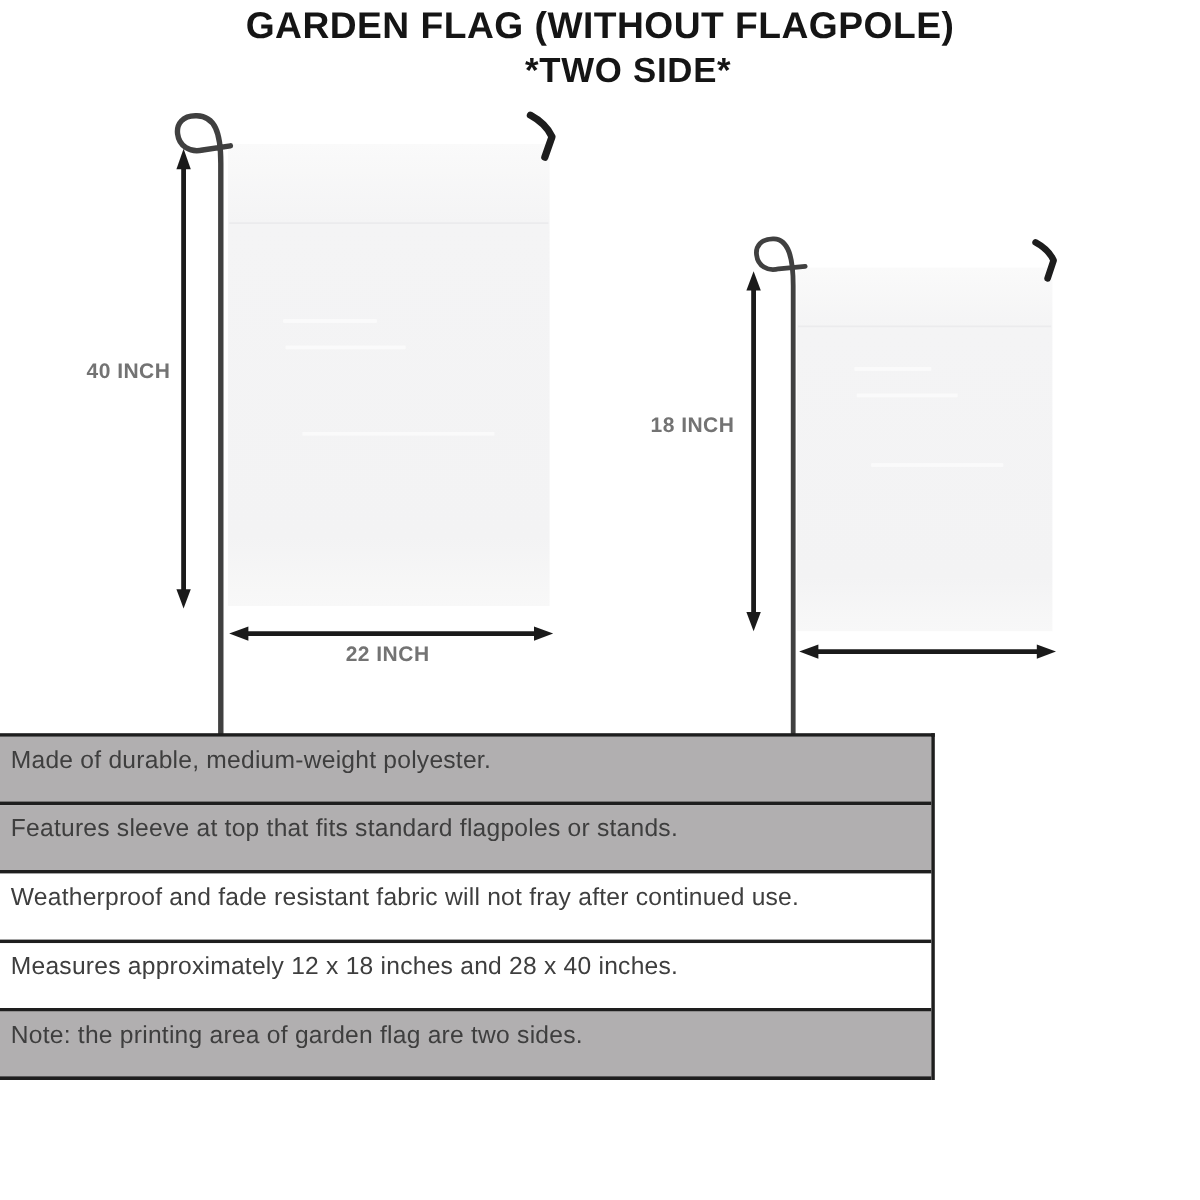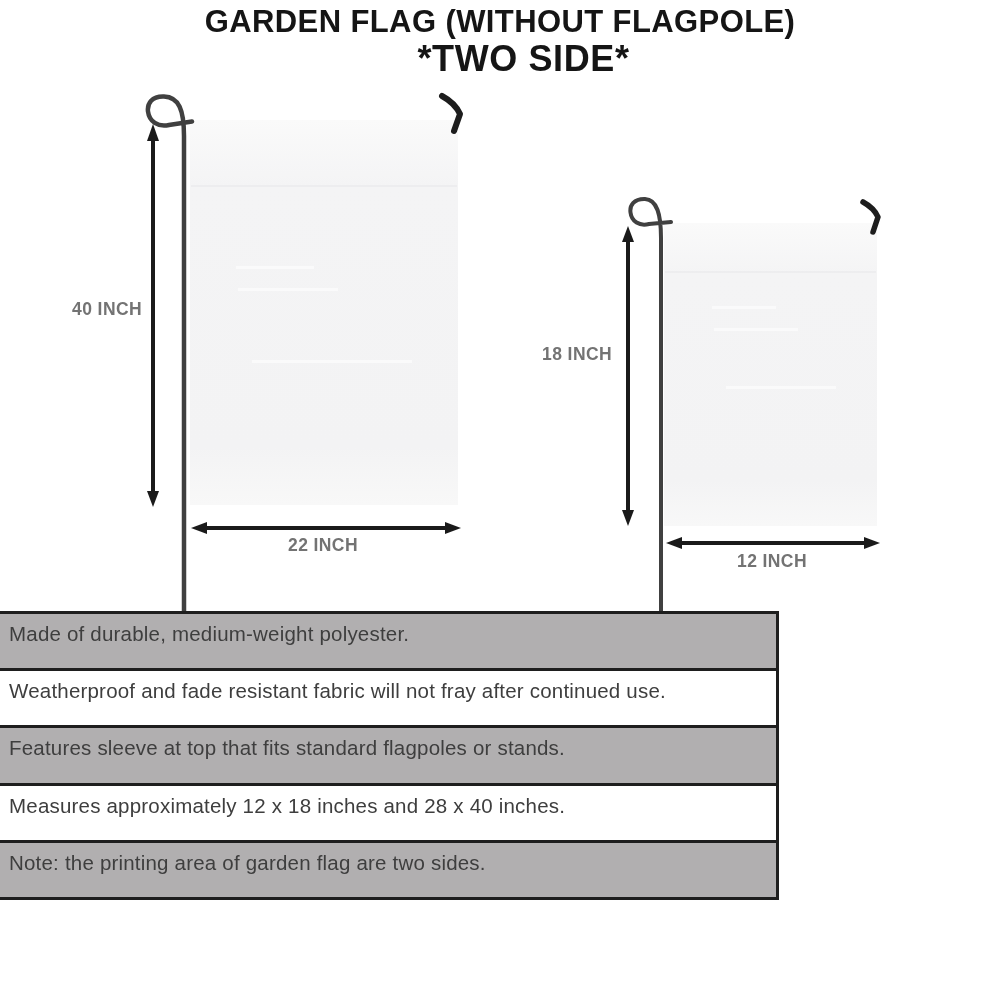--- a/index.html
+++ b/index.html
@@ -14,21 +14,21 @@
   
   .title {
     position: absolute;
     top: 4px; left: 0;
     width: 1000px;
     text-align: center;
     color: #151515;
     font-weight: 800;
   }
   .title .t1 { font-size: 31px; letter-spacing: 0.4px; line-height: 36px; }
-  .title .t2 { font-size: 36px; letter-spacing: 0.6px; line-height: 32px; margin-top: 3px; padding-left: 47px; }
+  .title .t2 { font-size: 29px; letter-spacing: 0.6px; line-height: 32px; margin-top: 3px; padding-left: 47px; }
 
   
   .diagram-svg { position: absolute; top: 0; left: 0; }
 
   
   .dim {
     position: absolute;
     font-weight: bold;
     font-size: 17.5px;
     color: #737373;
@@ -124,31 +124,30 @@
         <line x1="680" y1="543" x2="866" y2="543" stroke-width="4"></line>
         <polygon points="666,543 682,537 682,549" stroke="none"></polygon>
         <polygon points="880,543 864,537 864,549" stroke="none"></polygon>
       </g>
     </g>
   </svg>
 
   <div class="dim dim-40">40 INCH</div>
   <div class="dim dim-28">22 INCH</div>
   <div class="dim dim-18">18 INCH</div>
-  <div class="dim dim-12">12 INCH</div>
 
   <div class="features">
     <div class="feature-row shaded">
       <span>Made of durable, medium-weight polyester.</span>
     </div>
+    <div class="feature-row shaded">
+      <span>Features sleeve at top that fits standard flagpoles or stands.</span>
+    </div>
     <div class="feature-row plain">
       <span>Weatherproof and fade resistant fabric will not fray after continued use.</span>
-    </div>
-    <div class="feature-row shaded">
-      <span>Features sleeve at top that fits standard flagpoles or stands.</span>
     </div>
     <div class="feature-row plain">
       <span>Measures approximately 12 x 18 inches and 28 x 40 inches.</span>
     </div>
     <div class="feature-row shaded">
       <span>Note: the printing area of garden flag are two sides.</span>
     </div>
   </div>
 
 </div>

